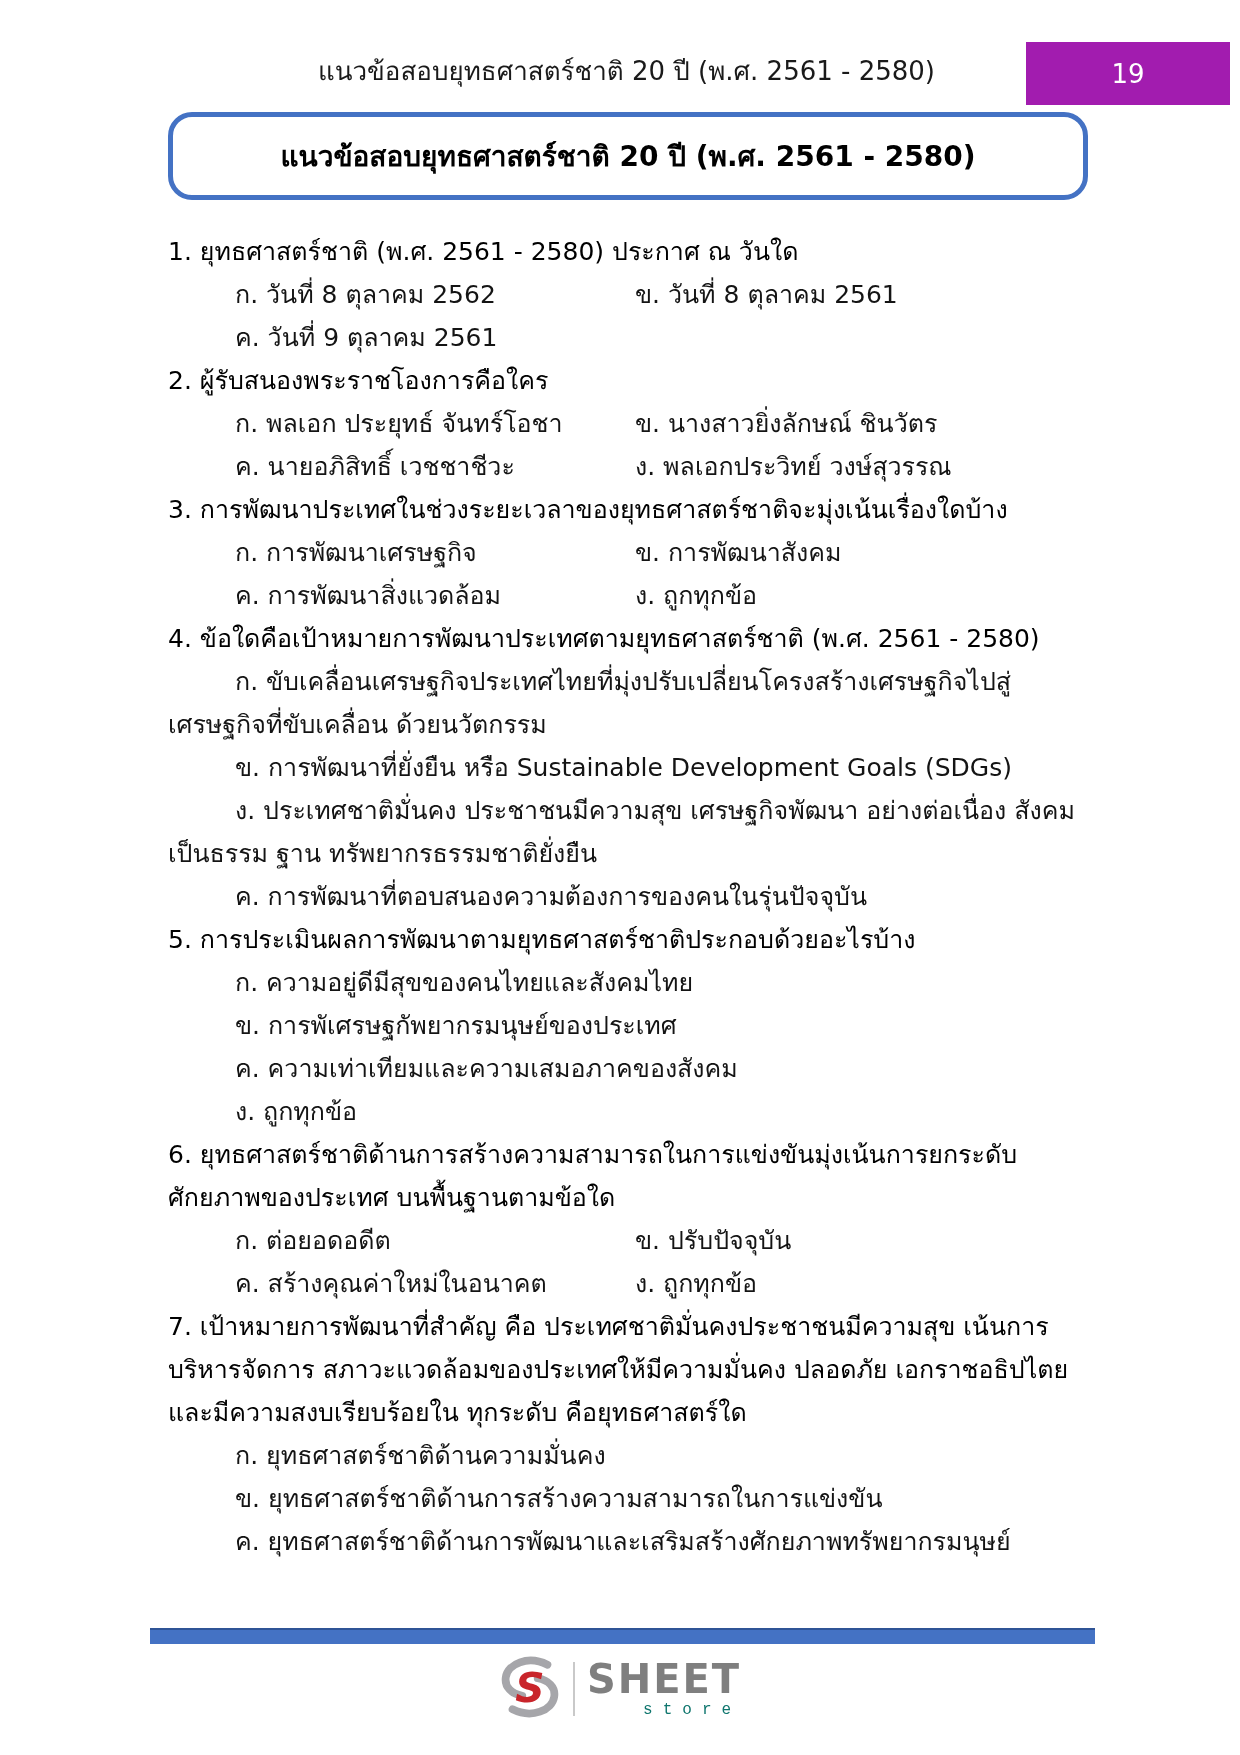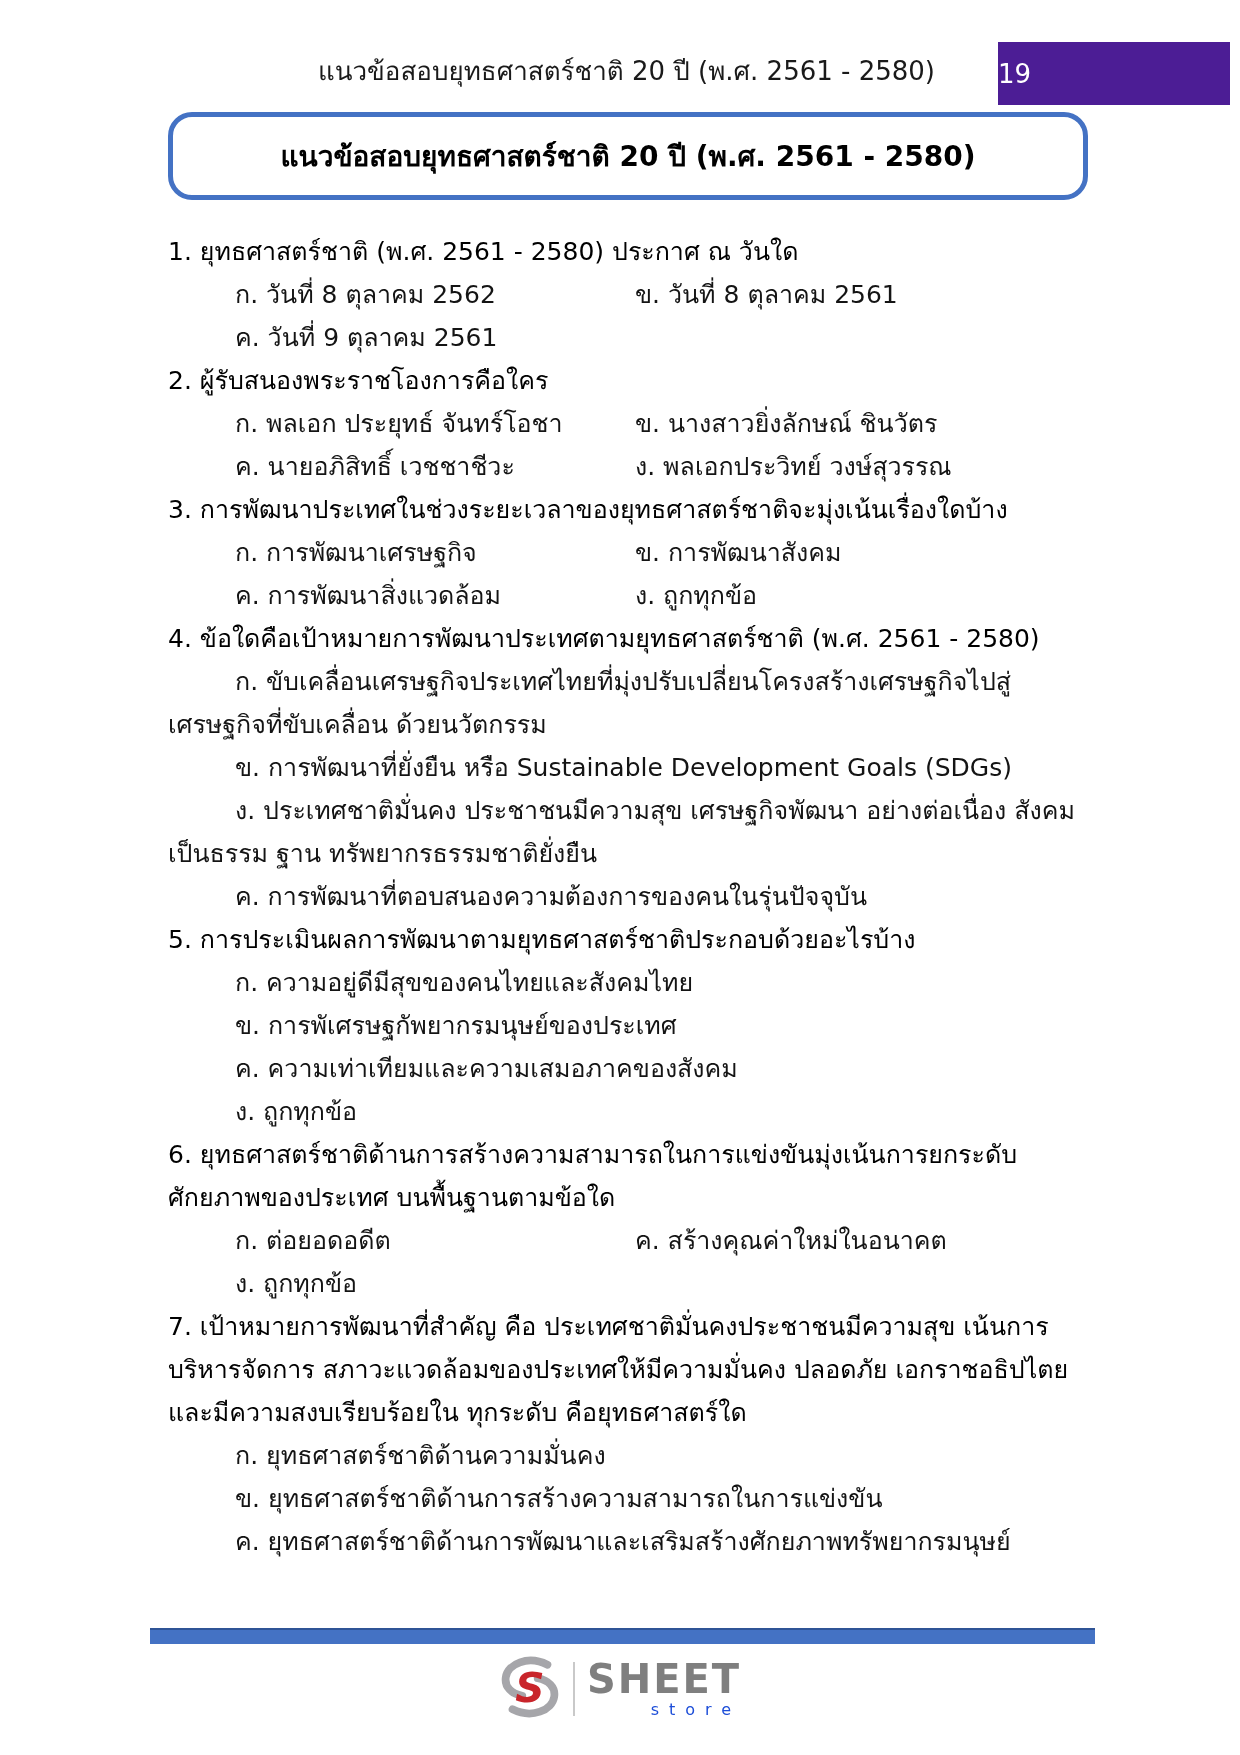--- a/index.html
+++ b/index.html
@@ -12,23 +12,23 @@
     color:#1a1a1a;
   }
   
   .doc-header{position:relative;height:106px;}
   .doc-header-text{
     position:absolute;right:305px;top:50px;
     font-size:26px;white-space:nowrap;color:#1a1a1a;
   }
   .page-num-box{
     position:absolute;right:10px;top:42px;
-    width:232px;height:63px;background:#4c1d95;
+    width:204px;height:63px;background:#a21caf;
     color:#fff;font-size:26px;
-    display:flex;align-items:center;justify-content:flex-start;
+    display:flex;align-items:center;justify-content:center;
   }
   
   .title-box{
     box-sizing:border-box;
     margin:6px 0 0 168px;
     width:920px;height:88px;
     border:5px solid #4472C4;border-radius:24px;
     display:flex;align-items:center;justify-content:center;
     font-weight:bold;font-size:28px;color:#000;
     background:#fff;
@@ -58,22 +58,22 @@
     margin-top:12px;
     display:flex;align-items:center;justify-content:center;gap:12px;
   }
   .logo-divider{width:2px;height:54px;background:#c9c9c9;}
   .logo-textcol{display:flex;flex-direction:column;text-align:right;}
   .logo-main{
     font-size:40px;font-weight:bold;color:#7f7f7f;
     letter-spacing:2px;line-height:40px;
   }
   .logo-sub{
-    font-size:16px;color:#1d4ed8;letter-spacing:10px;
-    line-height:18px;margin-top:2px;
+    font-size:16px;color:#0f766e;letter-spacing:10px;
+    line-height:18px;margin-top:2px;font-family:Liberation Mono, monospace;
   }
 </style>
 </head>
 <body>
 
 <div class="page">
 
   <div class="doc-header">
     <div class="doc-header-text">แนวข้อสอบยุทธศาสตร์ชาติ 20 ปี (พ.ศ. 2561 - 2580)</div>
     <div class="page-num-box">
@@ -131,20 +131,21 @@
         <span class="opt">ข. การพัเศรษฐกัพยากรมนุษย์ของประเทศ</span>
         <span class="opt">ค. ความเท่าเทียมและความเสมอภาคของสังคม</span>
         <span class="opt">ง.  ถูกทุกข้อ</span>
       </div>
     </div>
 
     <div>
       <p class="q-text">6. ยุทธศาสตร์ชาติด้านการสร้างความสามารถในการแข่งขันมุ่งเน้นการยกระดับศักยภาพของประเทศ บนพื้นฐานตามข้อใด</p>
       <div class="opts-2col">
         <span class="opt">ก. ต่อยอดอดีต</span>
+        <span class="opt">ข. ปรับปัจจุบัน</span>
         <span class="opt">ค. สร้างคุณค่าใหม่ในอนาคต</span>
         <span class="opt">ง.  ถูกทุกข้อ</span>
       </div>
     </div>
 
     <div>
       <p class="q-text">7. เป้าหมายการพัฒนาที่สำคัญ คือ ประเทศชาติมั่นคงประชาชนมีความสุข เน้นการบริหารจัดการ สภาวะแวดล้อมของประเทศให้มีความมั่นคง ปลอดภัย เอกราชอธิปไตย และมีความสงบเรียบร้อยใน ทุกระดับ คือยุทธศาสตร์ใด</p>
       <div class="opts-1col">
         <span class="opt">ก. ยุทธศาสตร์ชาติด้านความมั่นคง</span>
         <span class="opt">ข. ยุทธศาสตร์ชาติด้านการสร้างความสามารถในการแข่งขัน</span>

